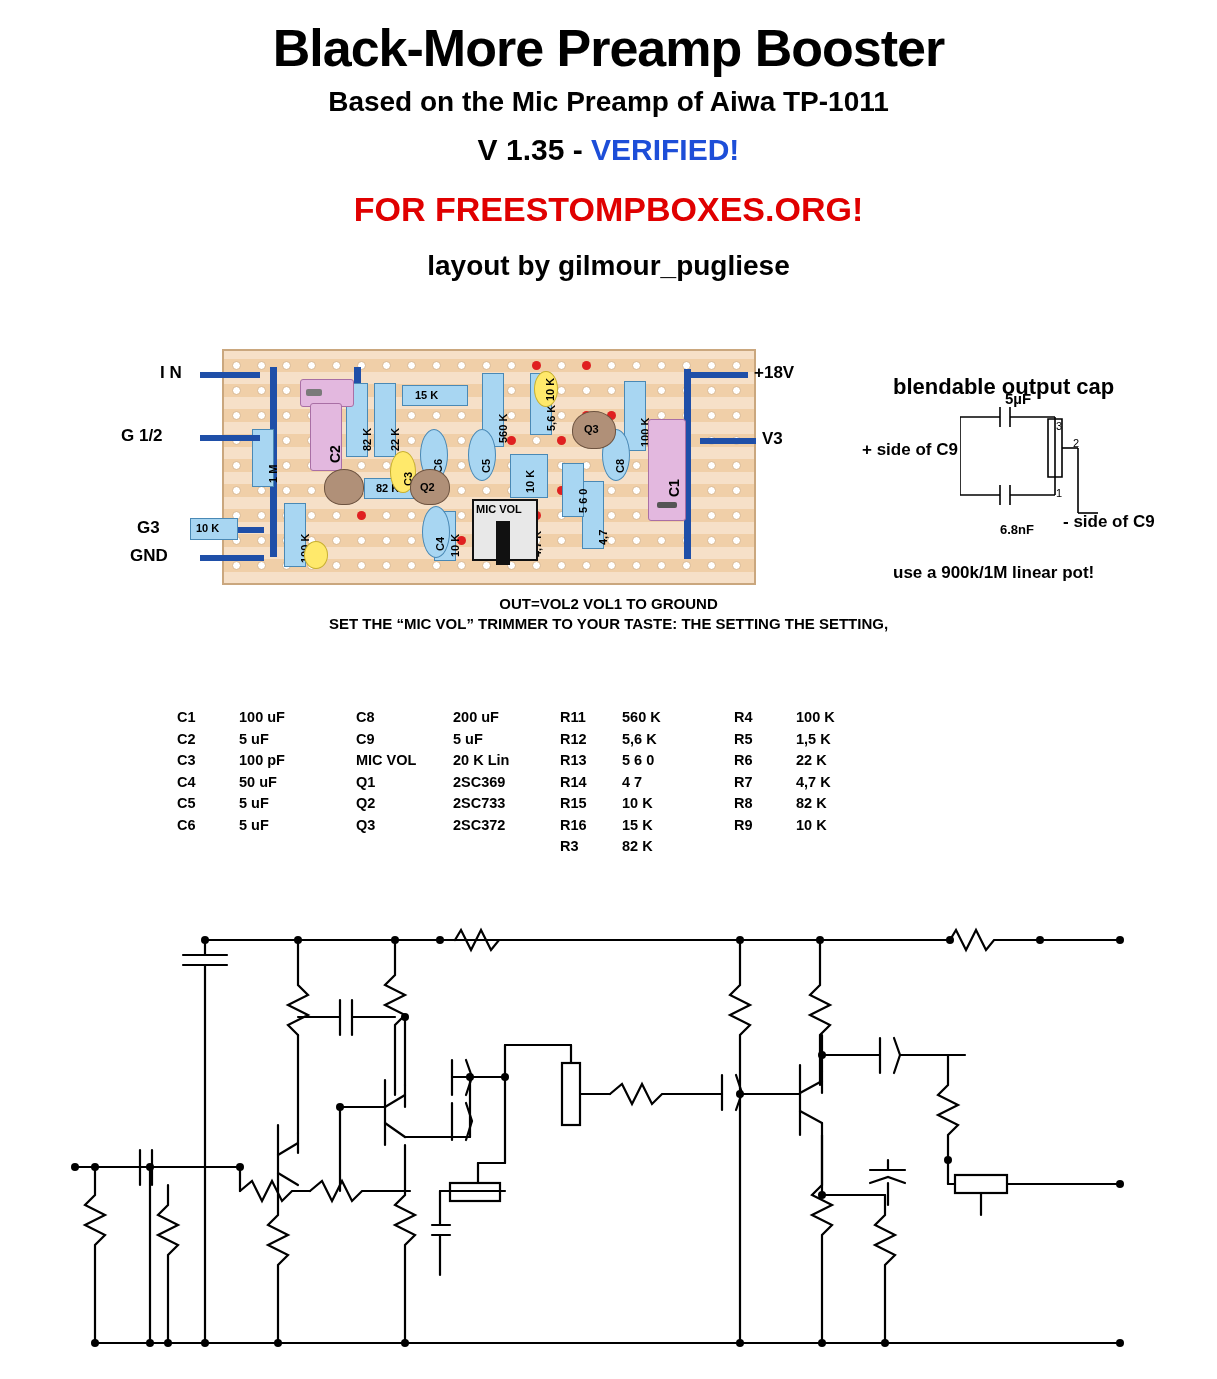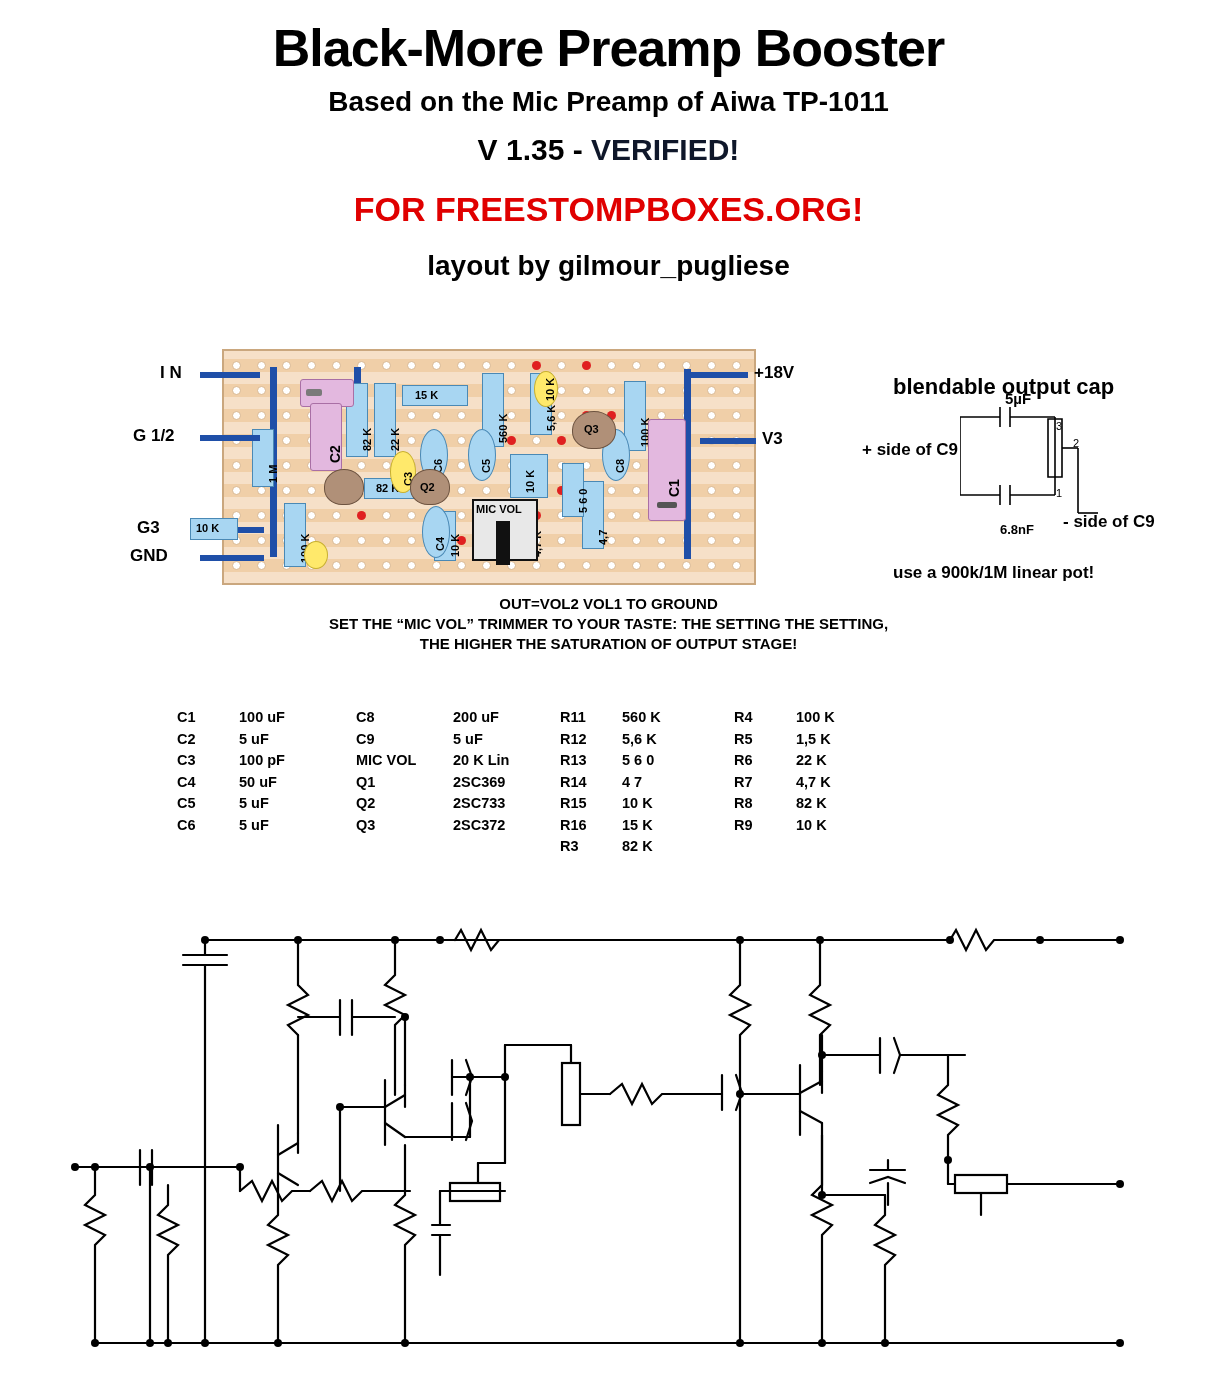--- a/index.html
+++ b/index.html
@@ -2,21 +2,21 @@
 <html><head>
 <meta charset="utf-8">
 <style>
   html,body{margin:0;padding:0;background:#fff;}
   body{width:1217px;height:1379px;position:relative;font-family:"Liberation Sans",sans-serif;color:#000;overflow:hidden;}
   .t{position:absolute;white-space:nowrap;}
   .bold{font-weight:bold;}
   #title{top:18px;left:0;width:1217px;text-align:center;font-size:52px;font-weight:bold;letter-spacing:-1px;}
   #subtitle{top:86px;left:0;width:1217px;text-align:center;font-size:28px;font-weight:bold;}
   #verline{top:133px;left:0;width:1217px;text-align:center;font-size:30px;font-weight:bold;}
-  #verline .red{color:#0f172a;}
+  #verline .red{color:#1d4ed8;}
   #forline{top:190px;left:0;width:1217px;text-align:center;font-size:34px;font-weight:bold;color:#e00000;}
   #layoutby{top:250px;left:0;width:1217px;text-align:center;font-size:28px;font-weight:bold;}
 
   
   #vero{position:absolute;left:222px;top:349px;width:530px;height:232px;background:#f6e0c8;border:2px solid #caa77e;}
   .strip{position:absolute;left:0;width:530px;height:13px;background:#f0cfa8;}
   .hole{position:absolute;width:7px;height:7px;border-radius:50%;background:#fff;border:1px solid #d9b78f;}
   .pad{position:absolute;width:9px;height:9px;border-radius:50%;background:#e02020;}
   .res{position:absolute;background:#a8d6f2;border:1px solid #4a89b5;}
   .resv{position:absolute;background:#a8d6f2;border:1px solid #4a89b5;}
@@ -356,21 +356,21 @@
 
   <div style="position:absolute;left:248px;top:148px;width:62px;height:58px;background:#e8e8e8;border:2px solid #111"></div>
   <div class="lbl" style="left:252px;top:152px">MIC VOL</div>
   <div style="position:absolute;left:272px;top:170px;width:14px;height:44px;background:#111"></div>
 </div>
 
 <div class="leadwire" style="left:200px;top:372px;width:60px;"></div>
 <div class="termlbl" style="left:160px;top:363px">I N</div>
 
 <div class="leadwire" style="left:200px;top:435px;width:60px;"></div>
-<div class="termlbl" style="left:133px;top:426px">G 1/2</div>
+<div class="termlbl" style="left:121px;top:426px">G 1/2</div>
 
 <div class="leadwire" style="left:234px;top:527px;width:30px;"></div>
 <div class="termlbl" style="left:137px;top:518px">G3</div>
 <div style="position:absolute;left:190px;top:518px;width:46px;height:20px;background:#a8d6f2;border:1px solid #4a89b5"></div>
 <div class="lbl" style="left:196px;top:522px">10 K</div>
 
 <div class="leadwire" style="left:200px;top:555px;width:64px;"></div>
 <div class="termlbl" style="left:130px;top:546px">GND</div>
 
 <div class="leadwire" style="left:690px;top:372px;width:58px;"></div>
@@ -404,21 +404,20 @@
     <rect x="88" y="24" width="14" height="58"></rect>
     <line x1="102" y1="53" x2="118" y2="53"></line>
     <line x1="118" y1="53" x2="118" y2="118"></line>
     <line x1="118" y1="118" x2="138" y2="118"></line>
   </g>
 </svg>
 
 <div id="notes">
   <div>OUT=VOL2                    VOL1 TO GROUND</div>
   <div>SET THE “MIC VOL” TRIMMER TO YOUR TASTE: THE SETTING THE SETTING,</div>
-  <div>THE HIGHER THE SATURATION OF OUTPUT STAGE!</div>
 </div>
 
 <table id="partslist">
     <tbody id="parts-body">
       <tr>
         <td class="c-a">C1</td>
         <td class="c-b">100 uF</td>
         <td class="c-c">C8</td>
         <td class="c-d">200 uF</td>
         <td class="c-e">R11</td>

